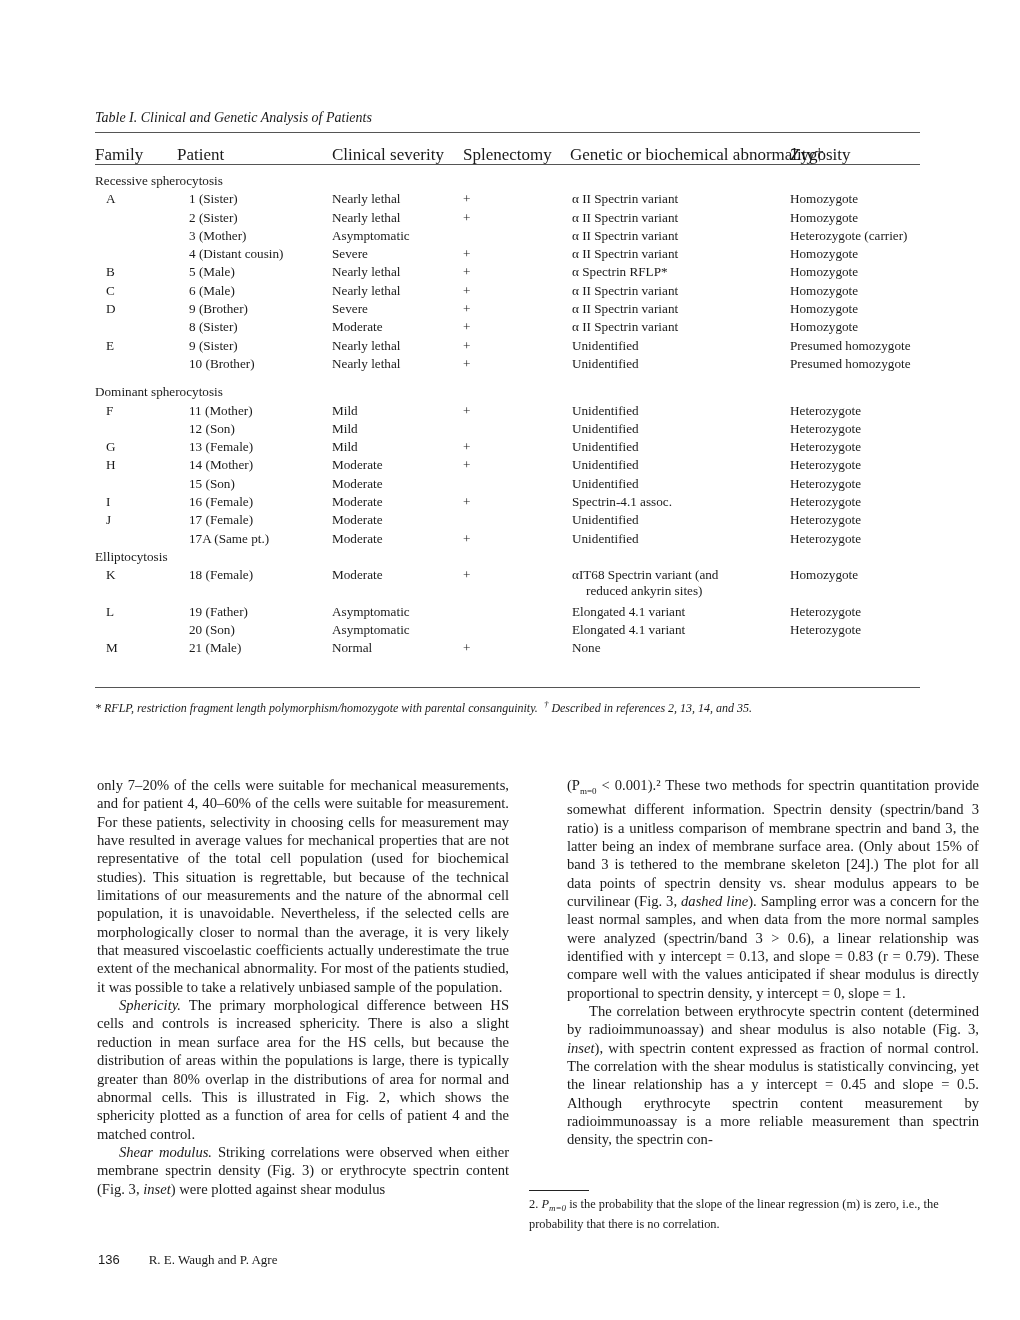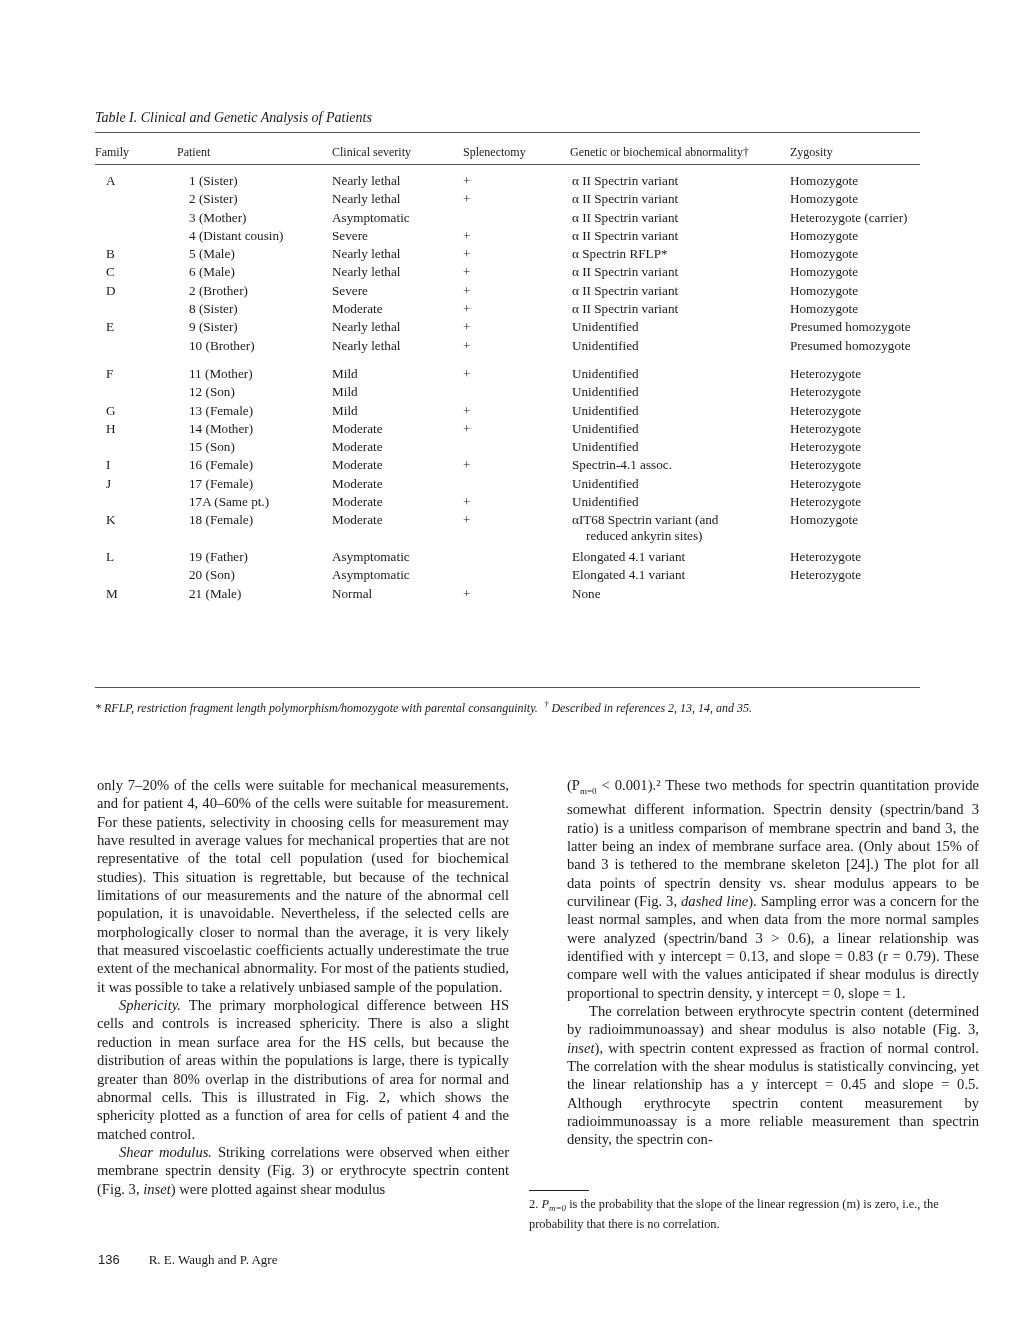--- a/index.html
+++ b/index.html
@@ -1,19 +1,19 @@
 <!DOCTYPE html>
 <html><head>
 <meta charset="utf-8">
 <style>
   html, body { margin:0; padding:0; background:#ffffff; }
   body { width:1020px; height:1320px; position:relative; overflow:hidden; color:#1a1a1a; font-family:"Liberation Serif", "DejaVu Serif", serif; }
   .caption { position:absolute; left:95px; top:110px; font-size:14px; font-style:italic; }
   .rule { position:absolute; left:95px; width:825px; border-top:1px solid #555; }
-  .thead { position:absolute; top:145px; left:95px; width:825px; font-size:12px; height:16px; }
+  .thead { position:absolute; top:145px; left:95px; width:825px; font-size:17px; height:16px; }
   .thead span { position:absolute; top:0; white-space:nowrap; }
   .tbody { position:absolute; left:95px; top:173px; width:825px; font-size:13.2px; }
   .row { position:relative; height:18.3px; white-space:nowrap; }
   .row span { position:absolute; top:0; }
   .row.tall { height:36.6px; }
   .c-fam { left:0; }
   .c-fam-in { left:11px; }
   .c-pat { left:94px;text-align:right; }
   .c-sev { left:237px; }
   .c-spl { left:368px; }
@@ -46,20 +46,23 @@
   <span class="c-fam">Family</span>
   <span class="c-pat" style="left:82px">Patient</span>
   <span class="c-sev">Clinical severity</span>
   <span class="c-spl">Splenectomy</span>
   <span class="c-gen" style="left:475px">Genetic or biochemical abnormality†</span>
   <span class="c-zyg">Zygosity</span>
 </div>
 <div class="rule" style="top:164px"></div>
 
 <div class="tbody">
+  <div class="row">
+      <span class="group-label">Recessive spherocytosis</span>
+    </div>
 
   <div class="row">
       <span class="c-fam-in">A</span>
       <span class="c-pat">1 (Sister)</span>
       <span class="c-sev">Nearly lethal</span>
       <span class="c-spl">+</span>
       <span class="c-gen">α II Spectrin variant</span>
       <span class="c-zyg">Homozygote</span>
     </div>
   <div class="row">
@@ -97,21 +100,21 @@
   <div class="row">
       <span class="c-fam-in">C</span>
       <span class="c-pat">6 (Male)</span>
       <span class="c-sev">Nearly lethal</span>
       <span class="c-spl">+</span>
       <span class="c-gen">α II Spectrin variant</span>
       <span class="c-zyg">Homozygote</span>
     </div>
   <div class="row">
       <span class="c-fam-in">D</span>
-      <span class="c-pat">2 (Brother)</span>
+      <span class="c-pat">9 (Brother)</span>
       <span class="c-sev">Severe</span>
       <span class="c-spl">+</span>
       <span class="c-gen">α II Spectrin variant</span>
       <span class="c-zyg">Homozygote</span>
     </div>
   <div class="row">
       <span class="c-fam-in"></span>
       <span class="c-pat">8 (Sister)</span>
       <span class="c-sev">Moderate</span>
       <span class="c-spl">+</span>
@@ -129,20 +132,23 @@
   <div class="row">
       <span class="c-fam-in"></span>
       <span class="c-pat">10 (Brother)</span>
       <span class="c-sev">Nearly lethal</span>
       <span class="c-spl">+</span>
       <span class="c-gen">Unidentified</span>
       <span class="c-zyg">Presumed homozygote</span>
     </div>
 
   <div class="row" style="height:10px"></div>
+  <div class="row">
+      <span class="group-label">Dominant spherocytosis</span>
+    </div>
 
   <div class="row">
       <span class="c-fam-in">F</span>
       <span class="c-pat">11 (Mother)</span>
       <span class="c-sev">Mild</span>
       <span class="c-spl">+</span>
       <span class="c-gen">Unidentified</span>
       <span class="c-zyg">Heterozygote</span>
     </div>
   <div class="row">
@@ -195,20 +201,23 @@
     </div>
   <div class="row">
       <span class="c-fam-in"></span>
       <span class="c-pat">17A (Same pt.)</span>
       <span class="c-sev">Moderate</span>
       <span class="c-spl">+</span>
       <span class="c-gen">Unidentified</span>
       <span class="c-zyg">Heterozygote</span>
     </div>
 
+  <div class="row">
+      <span class="group-label">Elliptocytosis</span>
+    </div>
 
   <div class="row tall">
       <span class="c-fam-in">K</span>
       <span class="c-pat">18 (Female)</span>
       <span class="c-sev">Moderate</span>
       <span class="c-spl">+</span>
       <span class="c-gen"><span style="position:static">αIT68 Spectrin variant (and</span><span class="gen2" style="position:static;display:block">reduced ankyrin sites)</span></span>
       <span class="c-zyg">Homozygote</span>
     </div>
   <div class="row">

